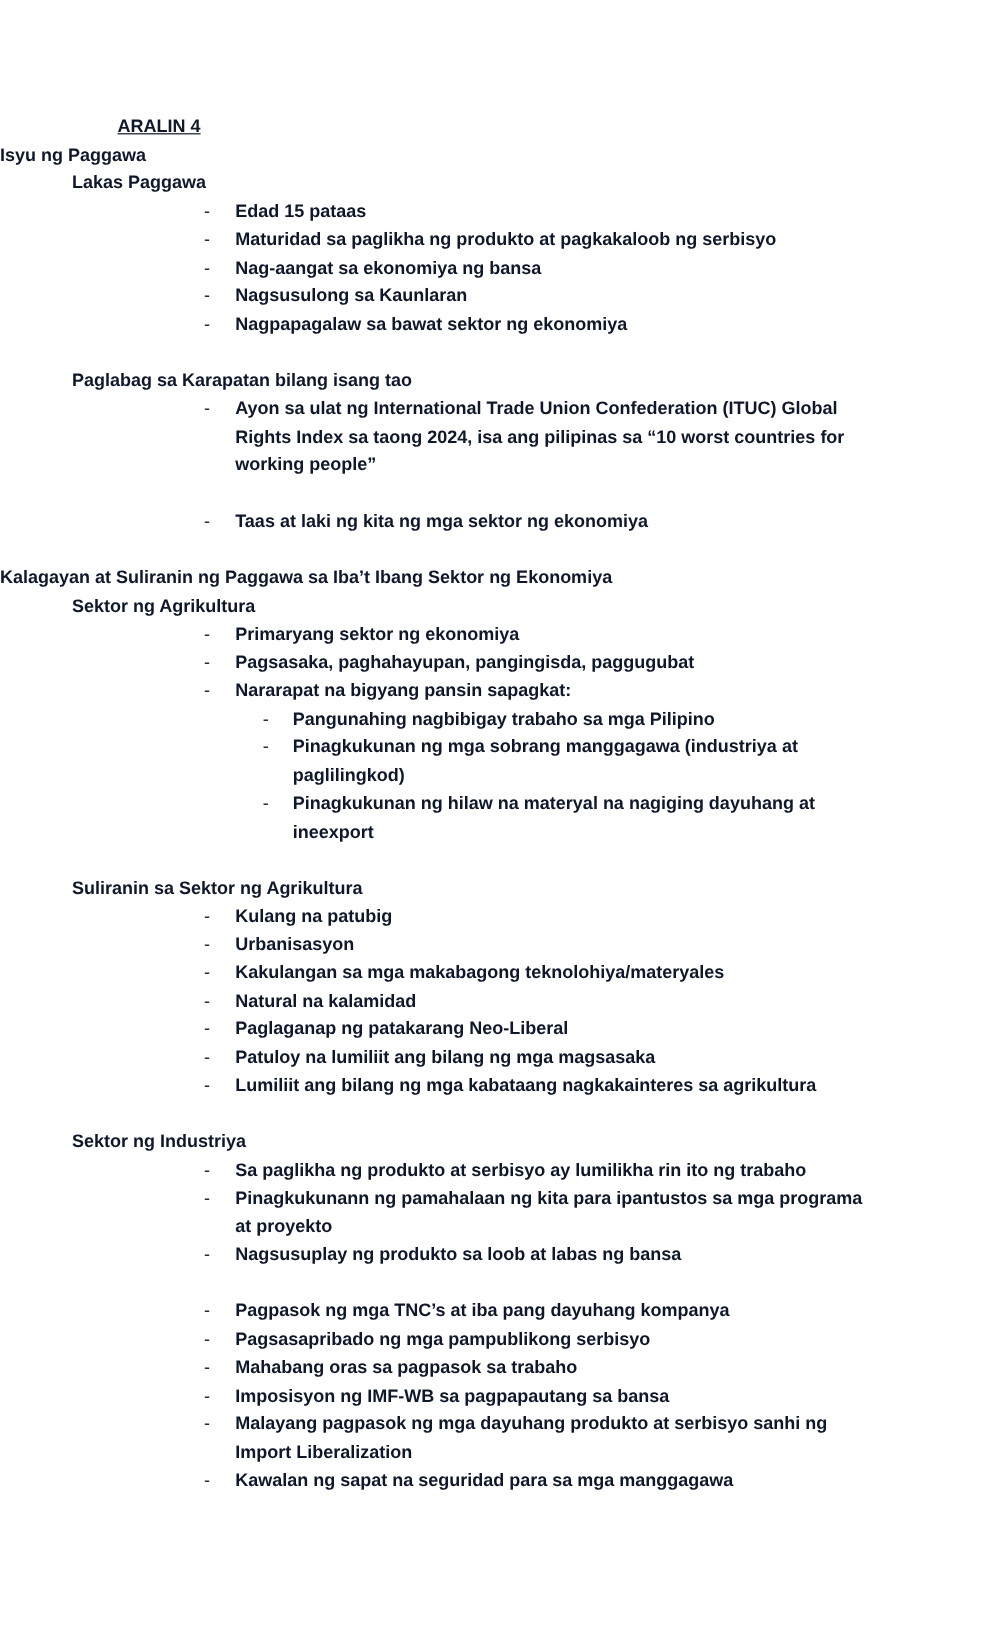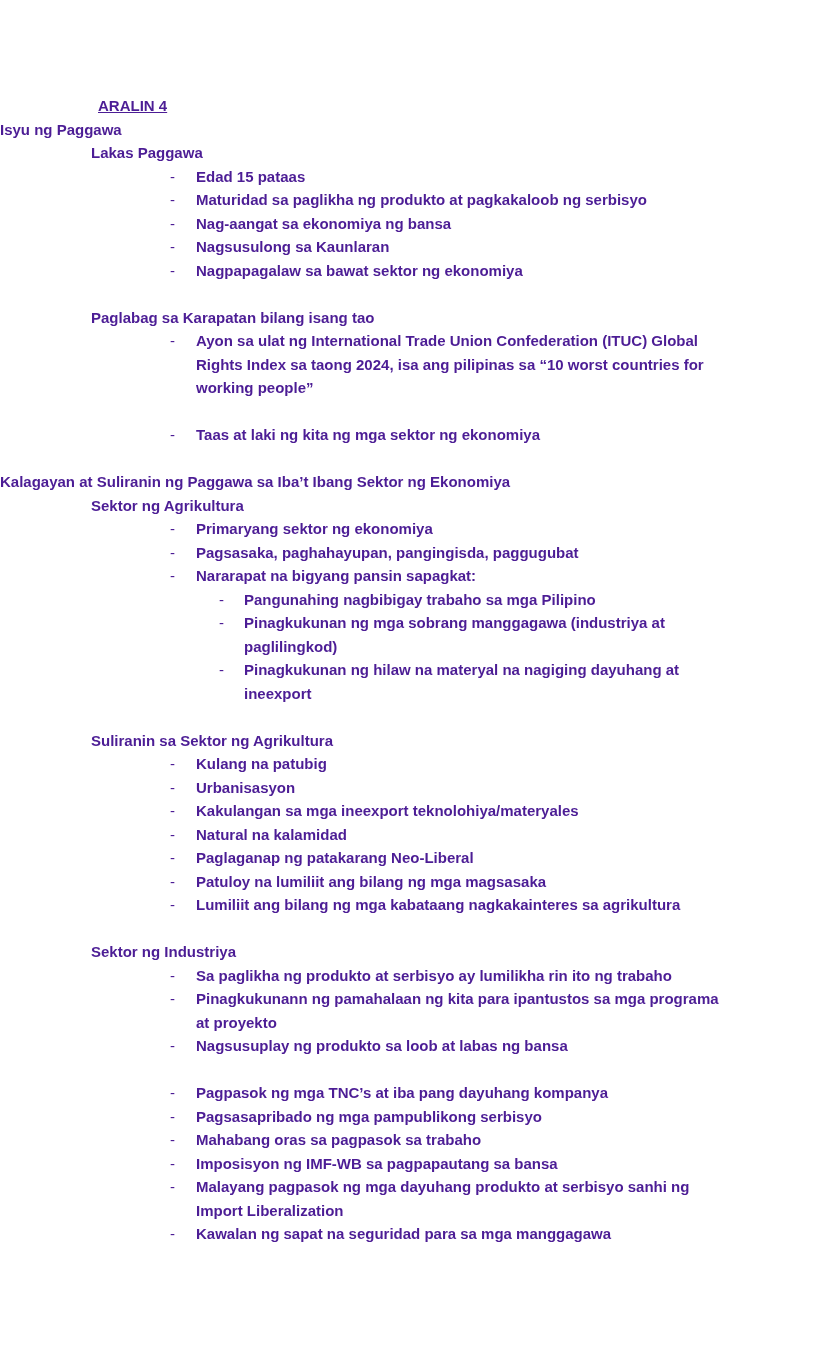--- a/index.html
+++ b/index.html
@@ -10,33 +10,33 @@
   .page {
     position: relative;
     width: 828px;
     height: 1363px;
     background: #ffffff;
     box-sizing: border-box;
     padding: 94px 97px 0 0;
     font-family: "Liberation Sans", sans-serif;
     font-size: 15px;
     line-height: 23.5px;
-    color: #4c1d95;
+    color: #0f172a;
     overflow: hidden;
   }
   .title {
     margin-left: 98px;
     font-weight: 700;
     text-decoration: underline;
   }
   .h1 {
     font-weight: 700;
   }
   .h2 {
-    margin-left: 91px;
+    margin-left: 60px;
     font-weight: 700;
   }
   .bullet {
     display: flex;
     align-items: flex-start;
   }
   .bullet1 { margin-left: 170px; }
   .bullet2 { margin-left: 219px; }
   .bullet1 .marker { width: 26px; flex-shrink: 0; }
   .bullet2 .marker { width: 25px; flex-shrink: 0; }
@@ -113,21 +113,21 @@
     <div class="bullet bullet1">
       <span class="marker">-</span>
       <span class="btext">Kulang na patubig</span>
     </div>
     <div class="bullet bullet1">
       <span class="marker">-</span>
       <span class="btext">Urbanisasyon</span>
     </div>
     <div class="bullet bullet1">
       <span class="marker">-</span>
-      <span class="btext">Kakulangan sa mga ineexport teknolohiya/materyales</span>
+      <span class="btext">Kakulangan sa mga makabagong teknolohiya/materyales</span>
     </div>
     <div class="bullet bullet1">
       <span class="marker">-</span>
       <span class="btext">Natural na kalamidad</span>
     </div>
     <div class="bullet bullet1">
       <span class="marker">-</span>
       <span class="btext">Paglaganap ng patakarang Neo-Liberal</span>
     </div>
     <div class="bullet bullet1">

